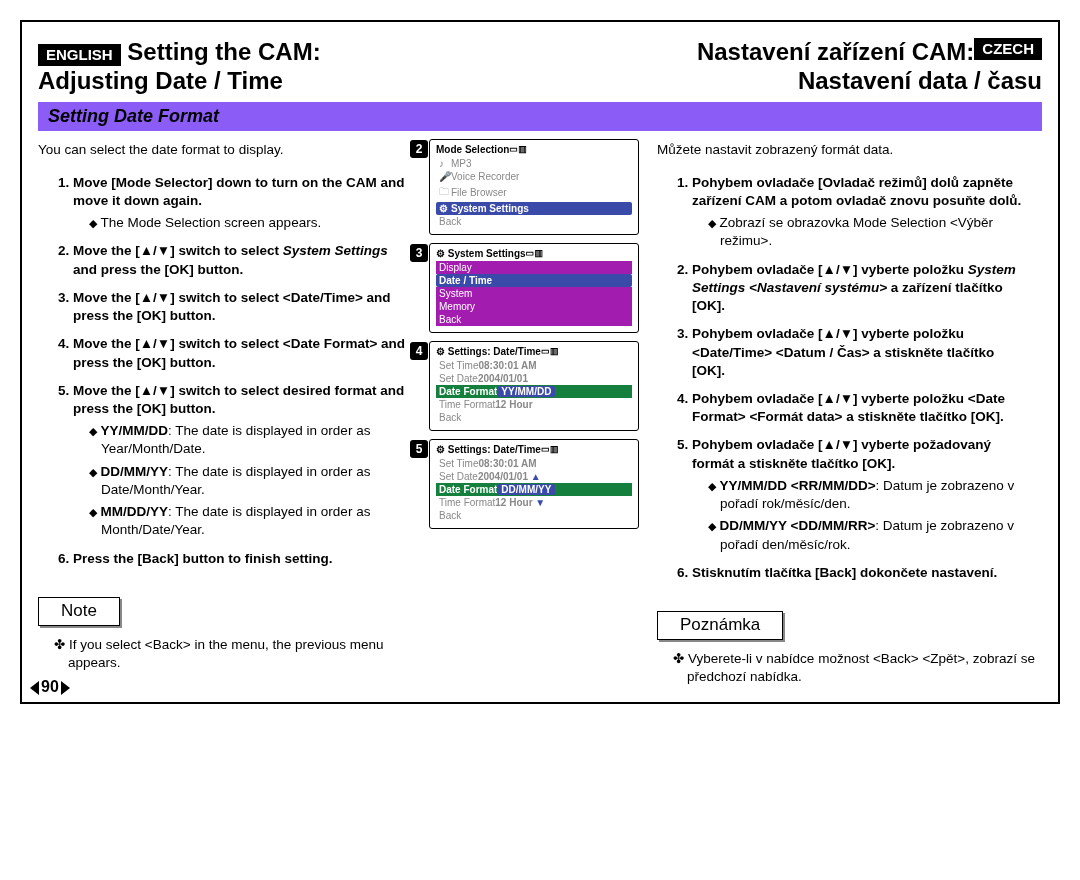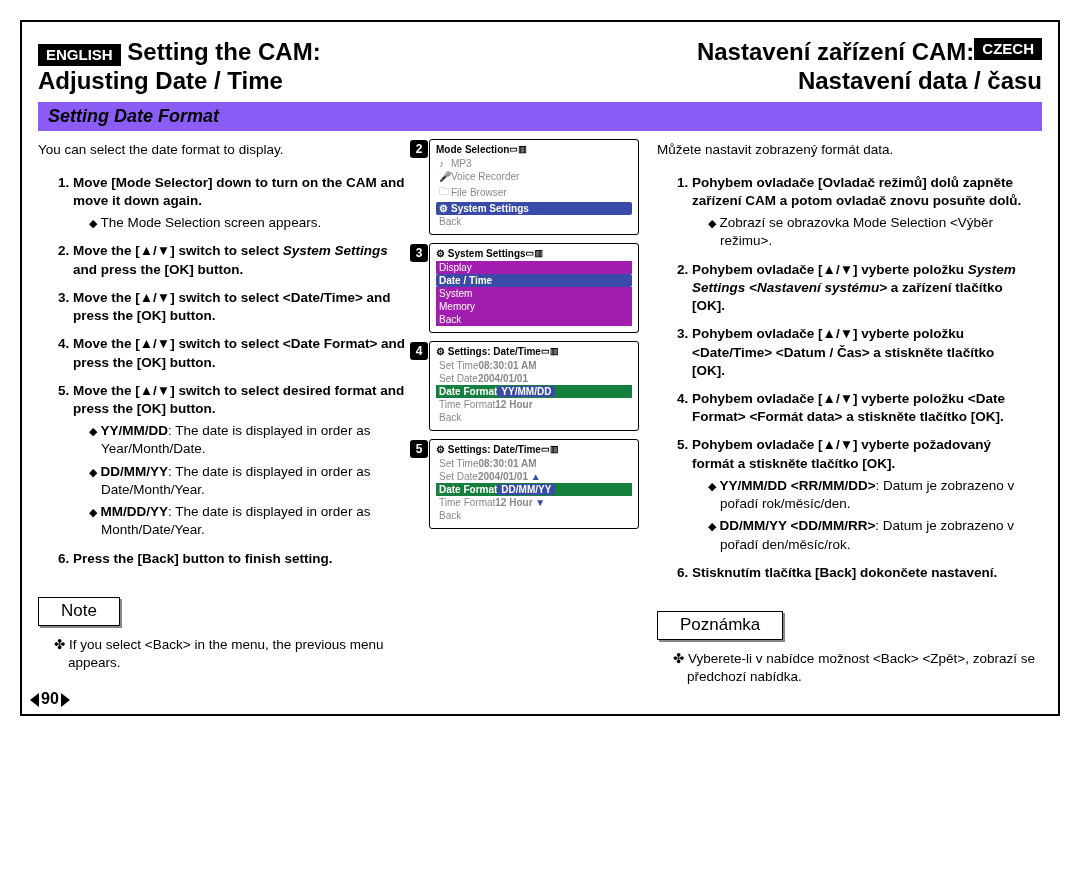--- a/index.html
+++ b/index.html
@@ -16,21 +16,21 @@
 .mid{width:210px;flex:none;display:flex;flex-direction:column;gap:8px;padding:0 6px}
 .intro{margin:2px 0 8px}
 ol{margin:15px;padding-left:20px}
 ol>li{margin-bottom:10px}
 .b{font-weight:bold}
 .i{font-style:italic}
 .sub{margin:4px 0 0 0;padding-left:16px;list-style:none;font-weight:normal}
 .sub>li{margin-bottom:4px;text-indent:-12px;padding-left:12px}
 .sub>li::before{content:"◆ ";font-size:11px}
 .note-box{display:inline-block;border:1px solid #000;box-shadow:2px 2px 0 #888;padding:2px 22px;margin:14px 0 6px;font-size:17px}
-.note-list{list-style:none;margin:4px 0 12px;padding-left:16px}
+.note-list{list-style:none;margin:4px 0 0;padding-left:16px}
 .note-list>li{text-indent:-14px;padding-left:14px}
 .note-list>li::before{content:"✤ "}
 .pgnum{position:absolute;left:8px;bottom:6px;font-weight:bold;font-size:16px}
 .pgnum::before,.pgnum::after{content:"";display:inline-block;width:0;height:0;border-top:7px solid transparent;border-bottom:7px solid transparent;vertical-align:middle}
 .pgnum::before{border-right:9px solid #000;margin-right:2px}
 .pgnum::after{border-left:9px solid #000;margin-left:2px}
 .screen{background:#fff;border:1px solid #000;border-radius:3px;font-size:10px;position:relative;padding:4px 6px 6px}
 .sbadge{position:absolute;left:-20px;top:0;width:18px;height:18px;background:#000;color:#fff;border-radius:3px;display:flex;align-items:center;justify-content:center;font-size:12px;font-weight:bold}
 .s-title{font-weight:bold;font-size:10px;margin-bottom:2px;display:flex;justify-content:flex-start}
 .s-title .ic{font-size:9px;letter-spacing:-1px}

